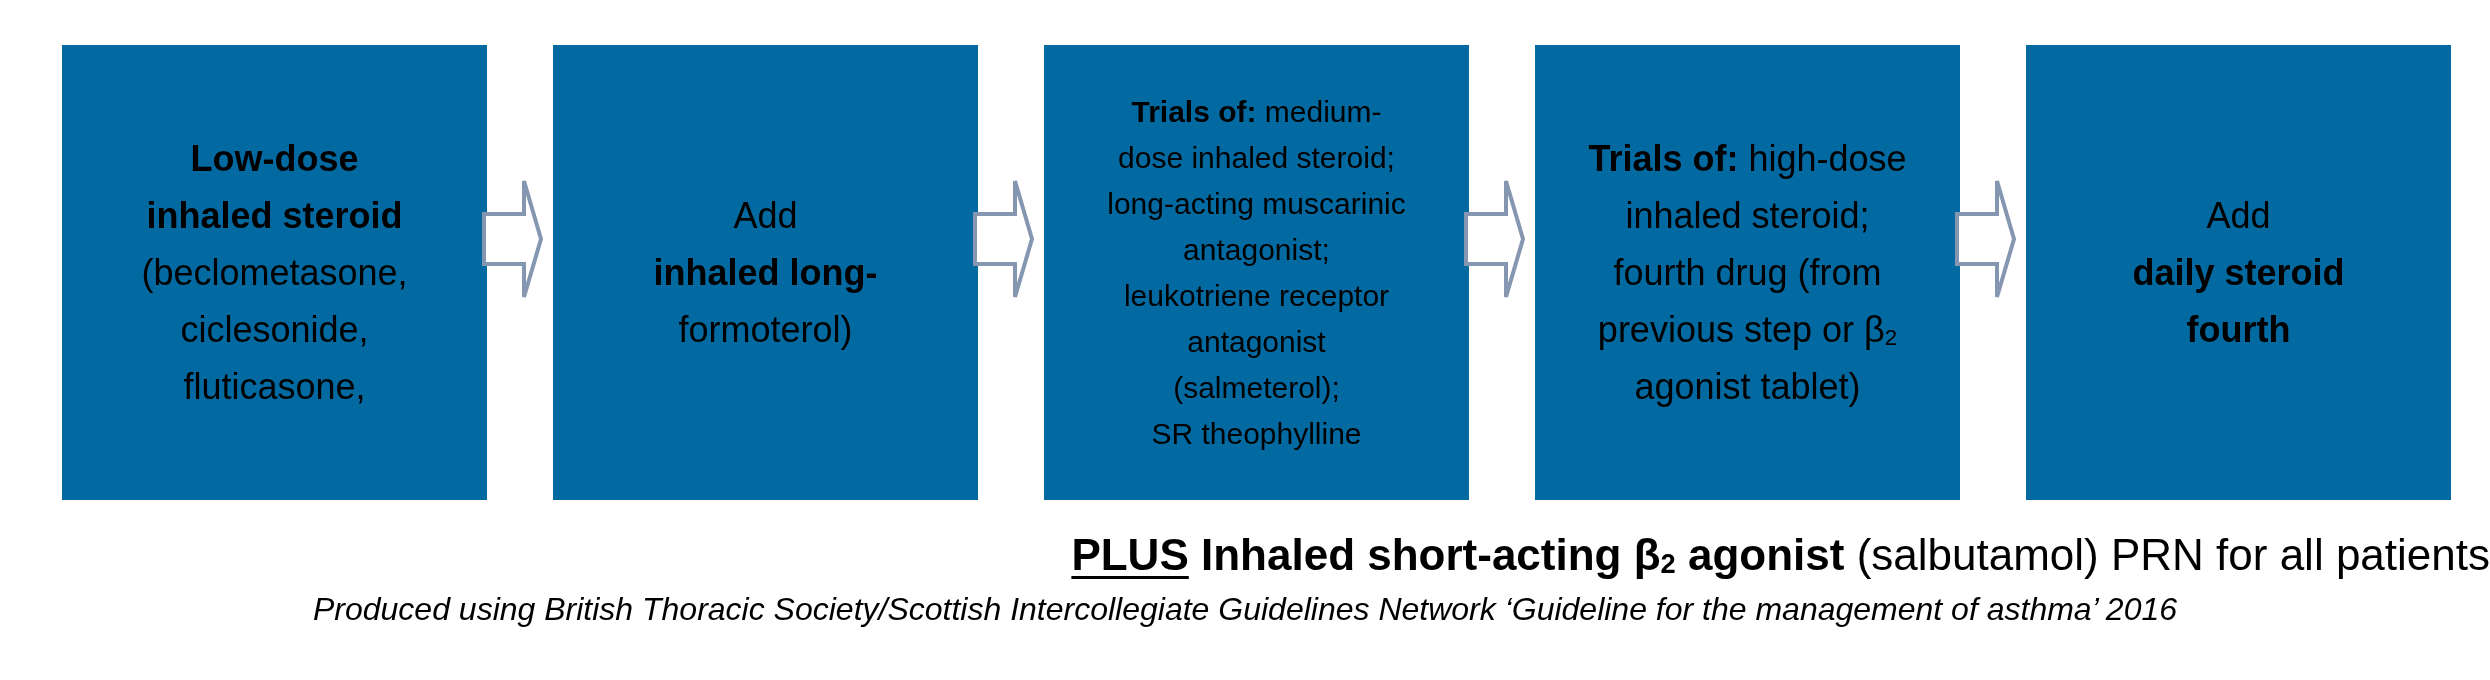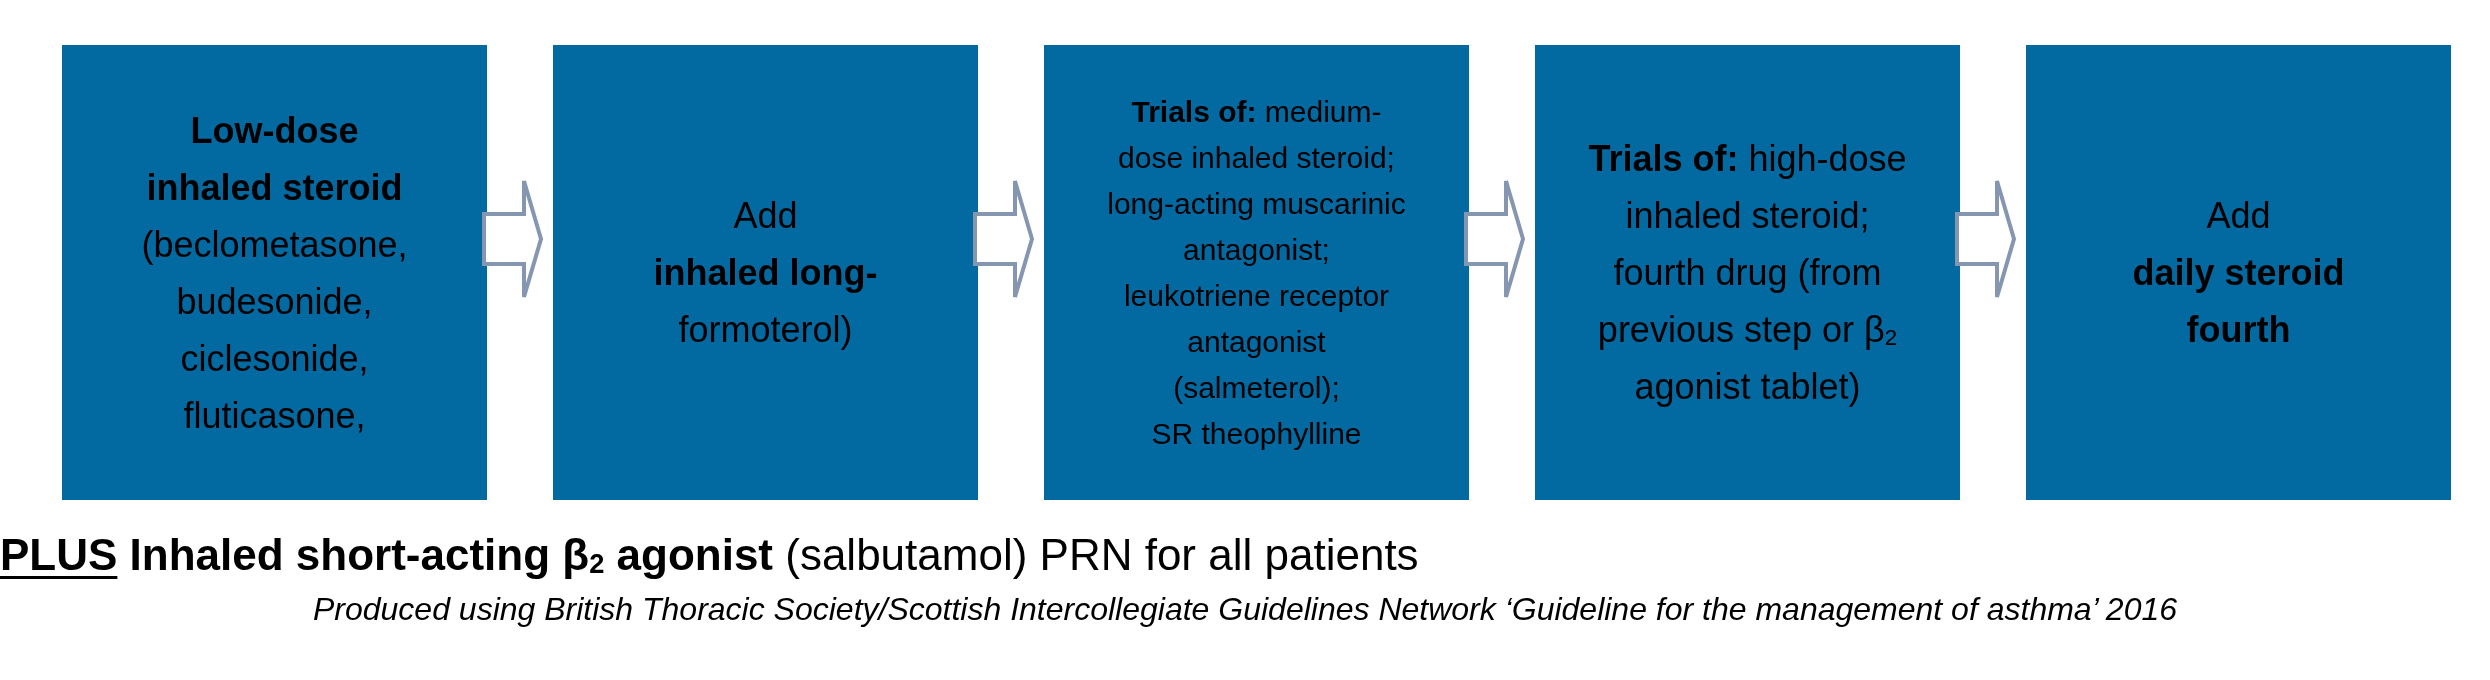--- a/index.html
+++ b/index.html
@@ -51,21 +51,21 @@
   .u { text-decoration: underline; text-decoration-thickness: 3px; text-underline-offset: 6px; }
   sub {
     font-size: 0.62em;
     line-height: 0;
     vertical-align: baseline;
     position: relative;
     bottom: -0.12em;
   }
   .footer1 {
     margin-top: 26px;
-    text-align: left;
+    text-align: right;
     font-size: 44px;
     line-height: 58px;
     white-space: nowrap;
   }
   .footer2 {
     text-align: center;
     font-style: italic;
     font-size: 32px;
     line-height: 50px;
     white-space: nowrap;
@@ -73,21 +73,20 @@
 </style>
 </head>
 <body>
 
 <div class="row">
 
   <div class="box">
       <div class="line"><span class="b">Low-dose</span></div>
       <div class="line"><span class="b">inhaled steroid</span></div>
       <div class="line"><span>(beclometasone,</span></div>
-      <div class="line"><span>budesonide,</span></div>
       <div class="line"><span>ciclesonide,</span></div>
       <div class="line"><span>fluticasone,</span></div>
     </div>
 
   <div class="arrow-slot">
     <svg width="62" height="122" viewBox="0 0 62 122">
       <polygon points="2,36 42,36 42,3 59,61 42,119 42,86 2,86" fill="#FFFFFF" stroke-width="4" stroke-linejoin="miter" stroke="#8496B0"></polygon>
     </svg>
   </div>
 

